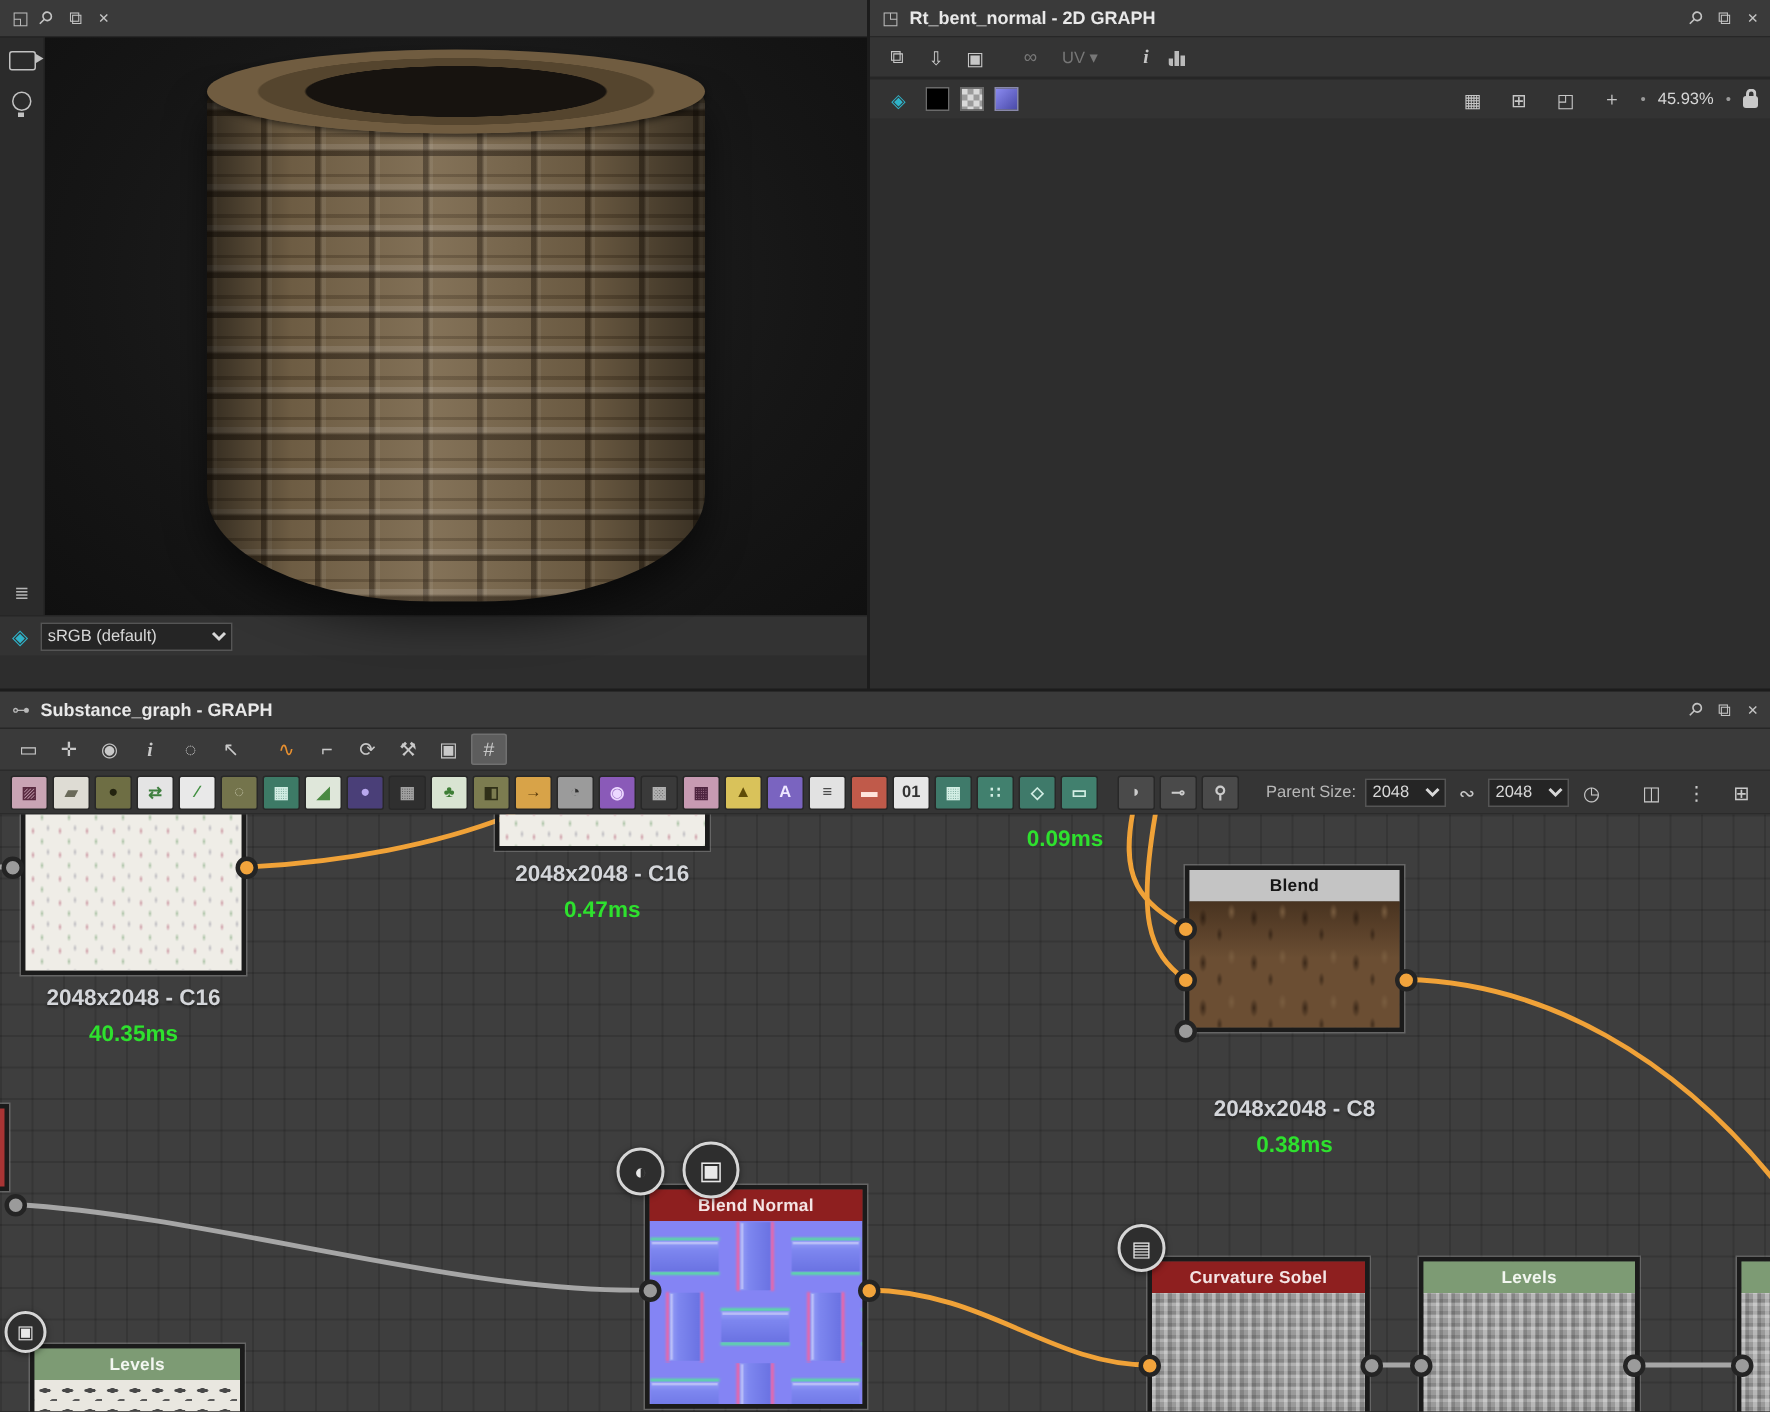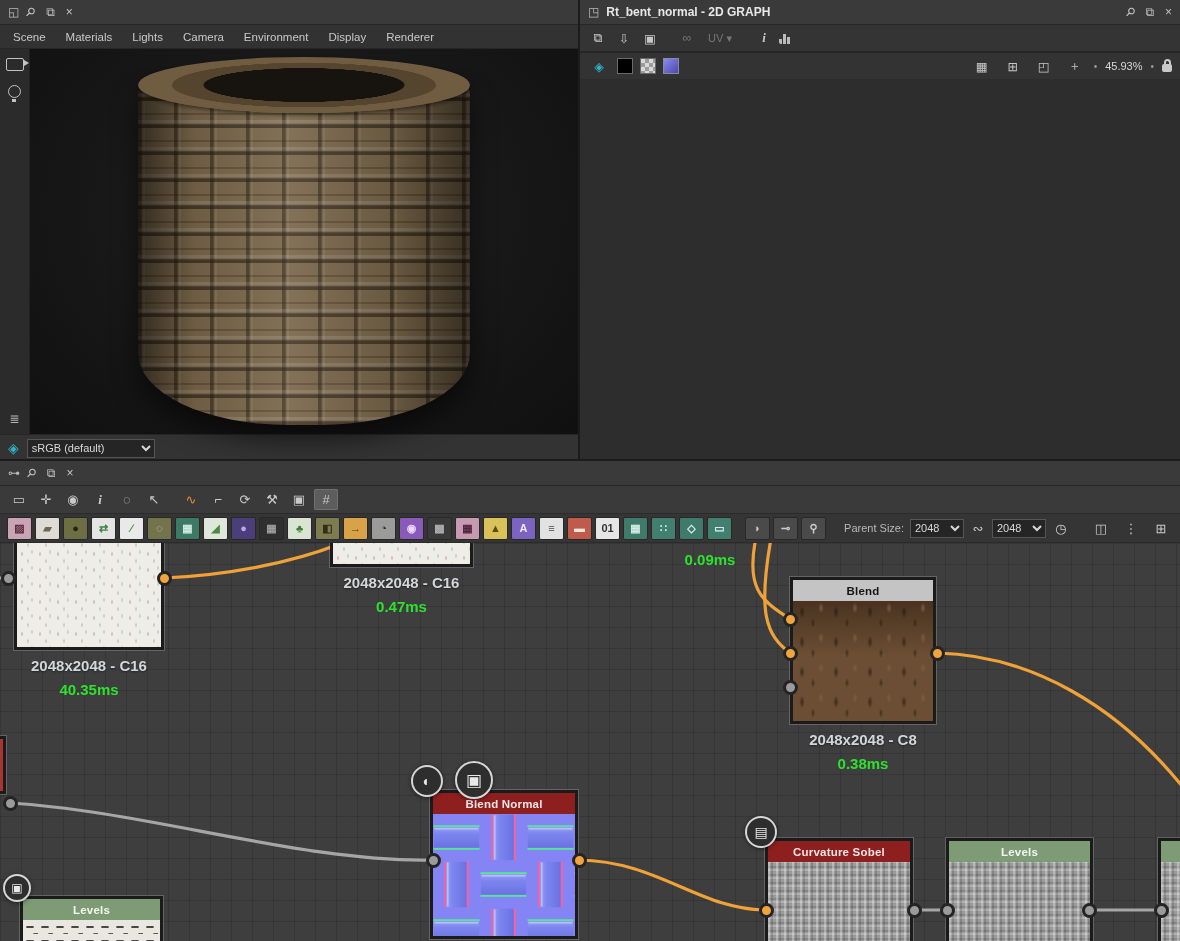--- a/index.html
+++ b/index.html
@@ -163,29 +163,20 @@
 
 <div class="panel" id="view3d">
   <div class="titlebar">
     <span class="ticon">◱</span>
     <span class="winbtns">
       <span class="pin-rot">⚲</span>
       <span>⧉</span>
       <span>×</span>
     </span>
   </div>
-  <div class="menubar">
-      <div class="menu-item">Scene</div>
-      <div class="menu-item">Materials</div>
-      <div class="menu-item">Lights</div>
-      <div class="menu-item">Camera</div>
-      <div class="menu-item">Environment</div>
-      <div class="menu-item">Display</div>
-      <div class="menu-item">Renderer</div>
-    </div>
   <div class="v3content">
     <div class="tools3d">
       <span class="cam-icon"></span>
       <span class="bulb-icon"></span>
       <span class="t3spacer"></span>
       <span class="tree-icon">≣</span>
     </div>
     <div class="viewport3d">
       <div class="basket">
         <div class="basket-body"></div>
@@ -237,20 +228,21 @@
     <span class="dotsep">•</span>
     <span class="zoomtxt">45.93%</span>
     <span class="dotsep">•</span>
     <span class="lock-icon"></span>
   </div>
 </div>
 
 <div class="panel" id="graph">
   <div class="titlebar">
     <span class="ticon">⊶</span>
+    <span class="title">Substance_graph - GRAPH</span>
     <span class="winbtns">
       <span class="pin-rot">⚲</span>
       <span>⧉</span>
       <span>×</span>
     </span>
   </div>
   <div class="gtoolbar1" id="gtb1">
       <span class="gt1">▭</span>
       <span class="gt1">✛</span>
       <span class="gt1">◉</span>
@@ -325,21 +317,21 @@
       </div>
       <div class="nlabel" style="left: -36px; top: 114px; width: 250px;">2048x2048 - C16</div>
       <div class="ntime" style="left: -36px; top: 138px; width: 250px;">40.35ms</div>
       <div class="gdot dot-gray" style="left: 0.5px; top: 27.5px;"></div>
       <div class="gdot dot-orange" style="left: 156.5px; top: 27.5px;"></div>
       <div class="gnode thumb-speckle" style="left: 330px; top: -122px; width: 143px; height: 146px;">
         <div class="nthumb"></div>
       </div>
       <div class="nlabel" style="left: 276.5px; top: 31px; width: 250px;">2048x2048 - C16</div>
       <div class="ntime" style="left: 276.5px; top: 55px; width: 250px;">0.47ms</div>
-      <div class="gnode thumb-dirt" style="left: 790px; top: 34px; width: 146px; height: 147px; justify-content: center;">
+      <div class="gnode thumb-dirt" style="left: 790px; top: 34px; width: 146px; height: 111px; justify-content: center;">
         <div class="nhead nhead-gray">Blend</div>
         <div class="nthumb"></div>
       </div>
       <div class="nlabel" style="left: 738px; top: 188px; width: 250px;">2048x2048 - C8</div>
       <div class="ntime" style="left: 738px; top: 212px; width: 250px;">0.38ms</div>
       <div class="gdot dot-orange" style="left: 782.5px; top: 68.5px;"></div>
       <div class="gdot dot-orange" style="left: 782.5px; top: 102.5px;"></div>
       <div class="gdot dot-gray" style="left: 782.5px; top: 136.5px;"></div>
       <div class="gdot dot-orange" style="left: 929.5px; top: 102.5px;"></div>
       <div class="gnode thumb-normal" style="left: 430px; top: 247px; width: 148px; height: 149px;">

